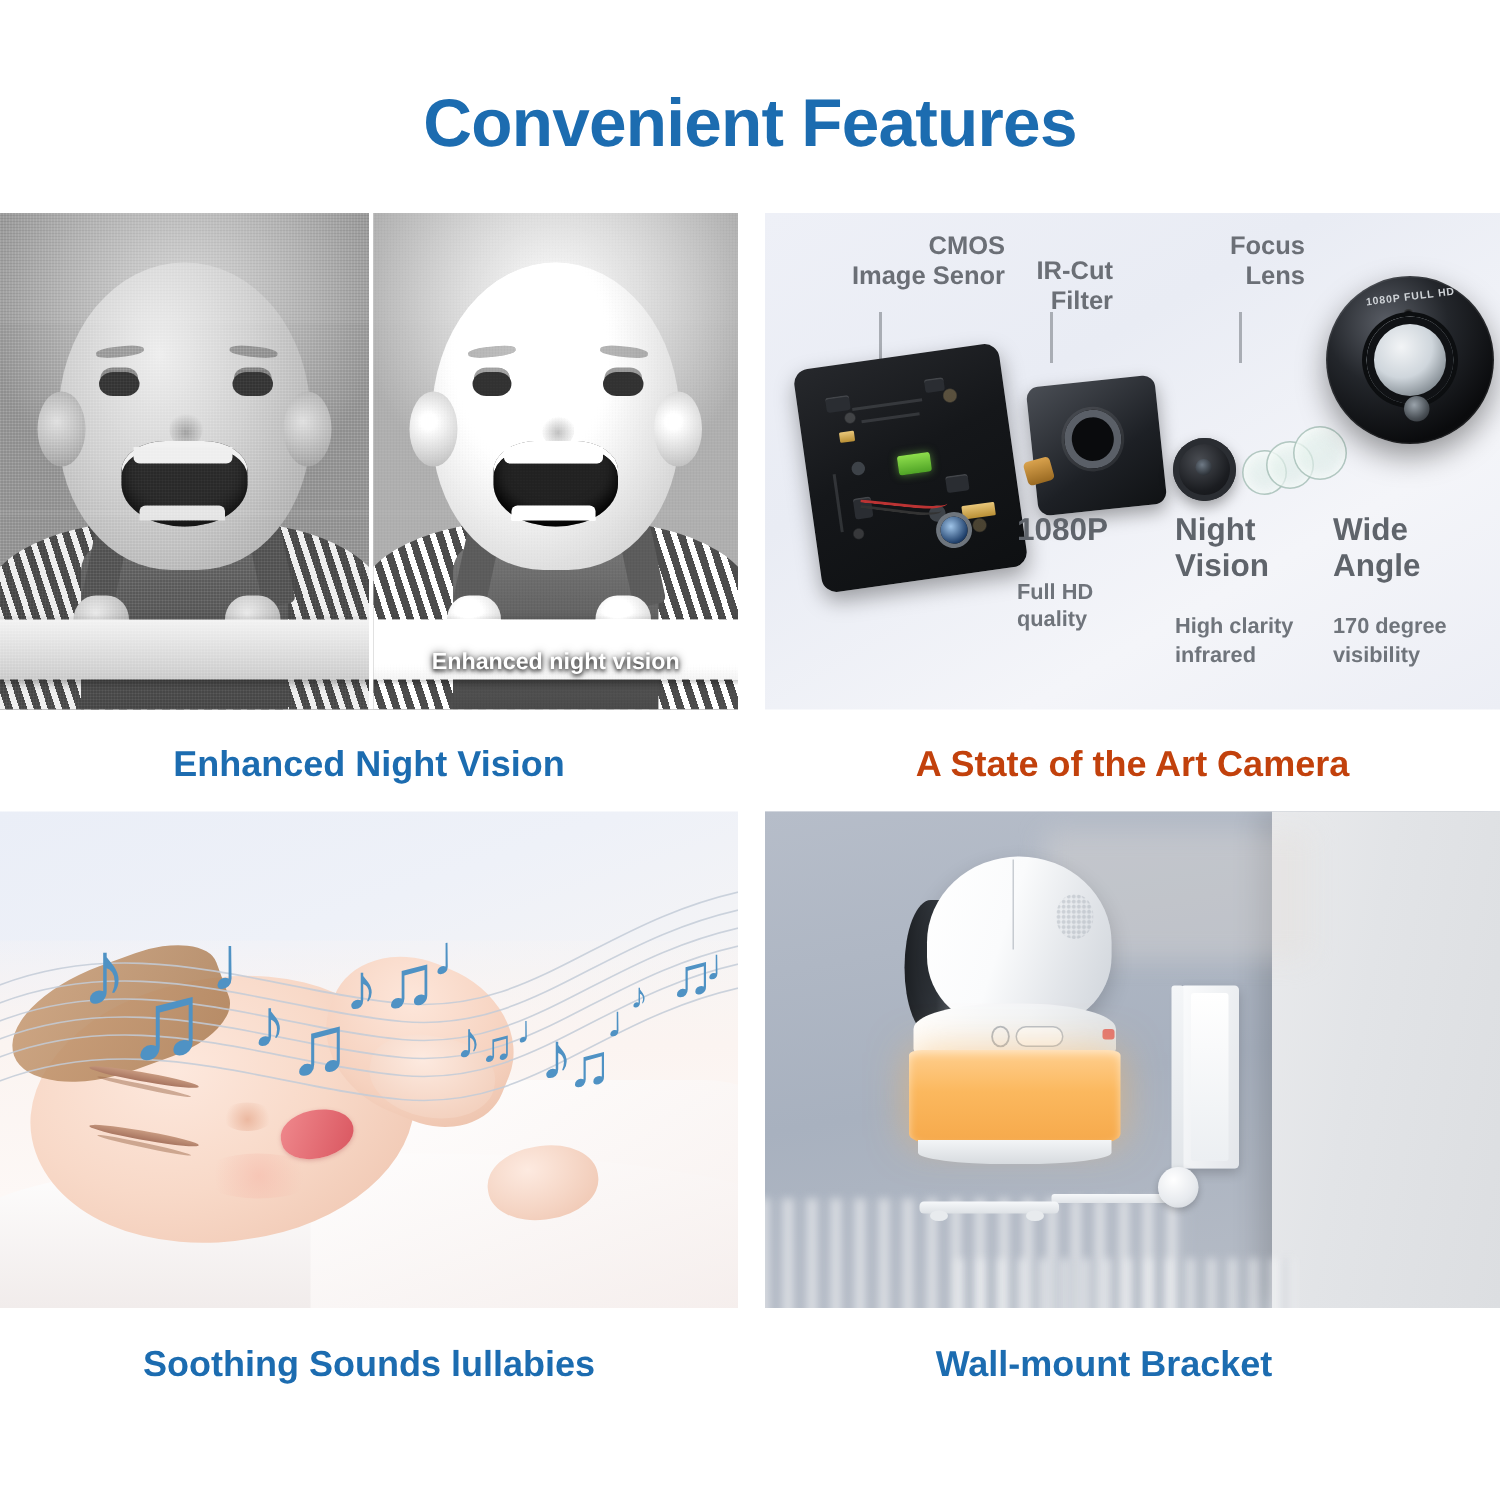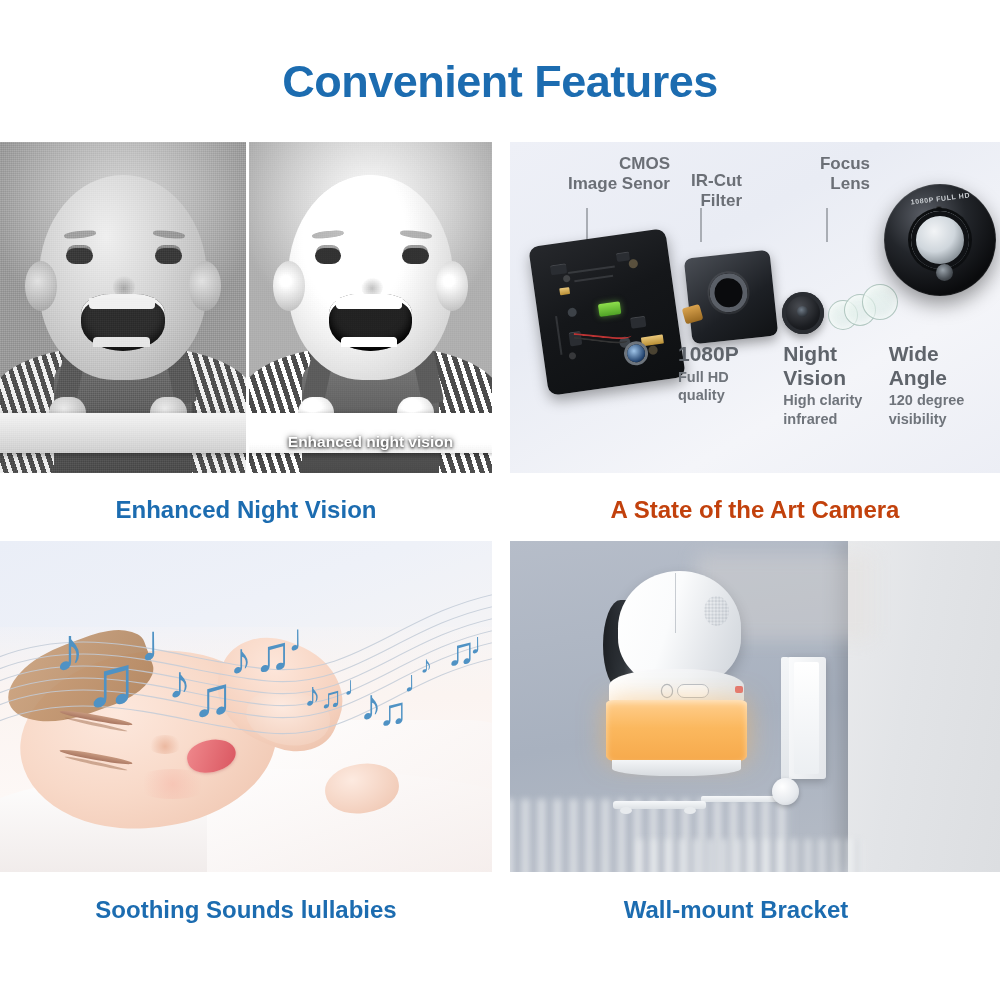--- a/index.html
+++ b/index.html
@@ -173,21 +173,21 @@
   .lensring .screw{ position:absolute; left:46%; top:20%; width:6px; height:6px;
     border-radius:50%; background:#0a0b0d; box-shadow:inset 0 1px 1px rgba(255,255,255,.2); }
   .lensring .ir-led{ position:absolute; left:46%; bottom:13%; width:17px; height:17px;
     border-radius:50%;
     background:radial-gradient(circle at 40% 35%, #9aa3ab, #4b5157 60%, #23262a); }
 
   
   .specs{ position:absolute; left:168px; top:200px; width:316px; display:flex; gap:0; }
   .spec-col{ flex:1; }
   .spec-h{ font-size:21px; font-weight:bold; color:#5f646b; line-height:1.12; }
-  .spec-s{ font-size:14.5px; font-weight:bold; color:#6f747b; line-height:1.28; margin-top:2px; }
+  .spec-s{ font-size:14.5px; font-weight:bold; color:#6f747b; line-height:1.28; margin-top:20px; }
 
   
   #p-lullaby{ left:0; top:541px; width:492px; height:331px;
     background:linear-gradient(160deg,#eaeef7 0%,#eef1f8 30%,#f7f5f4 65%,#f3eeec 100%); }
   .staff{ position:absolute; inset:0; }
   .baby-sleep{ position:absolute; left:0; bottom:0; width:100%; height:74%; }
   .sl-bg{ position:absolute; inset:0;
     background:linear-gradient(180deg, rgba(252,246,244,.2) 0%, #fbf4f1 28%, #fdf8f6 70%, #f4eeec 100%); }
   .sl-pillow{ position:absolute; left:-6%; bottom:-6%; width:118%; height:48%;
     background:linear-gradient(#ffffff,#efe9e8); border-radius:46% 46% 0 0; }
@@ -425,21 +425,21 @@
     </div>
     <div class="spec-col">
       <div class="spec-h">Night</div>
       <div class="spec-h">Vision</div>
       <div class="spec-s">High clarity</div>
       <div class="spec-s" style="margin-top:0">infrared</div>
     </div>
     <div class="spec-col">
       <div class="spec-h">Wide</div>
       <div class="spec-h">Angle</div>
-      <div class="spec-s">120 degree</div>
+      <div class="spec-s">170 degree</div>
       <div class="spec-s" style="margin-top:0">visibility</div>
     </div>
   </div>
 </div>
 
 <div class="caption cap-2" style="color: #c2410c;">A State of the Art Camera</div>
 
 <div class="panel" id="p-lullaby">
 
   <div class="baby-sleep">

